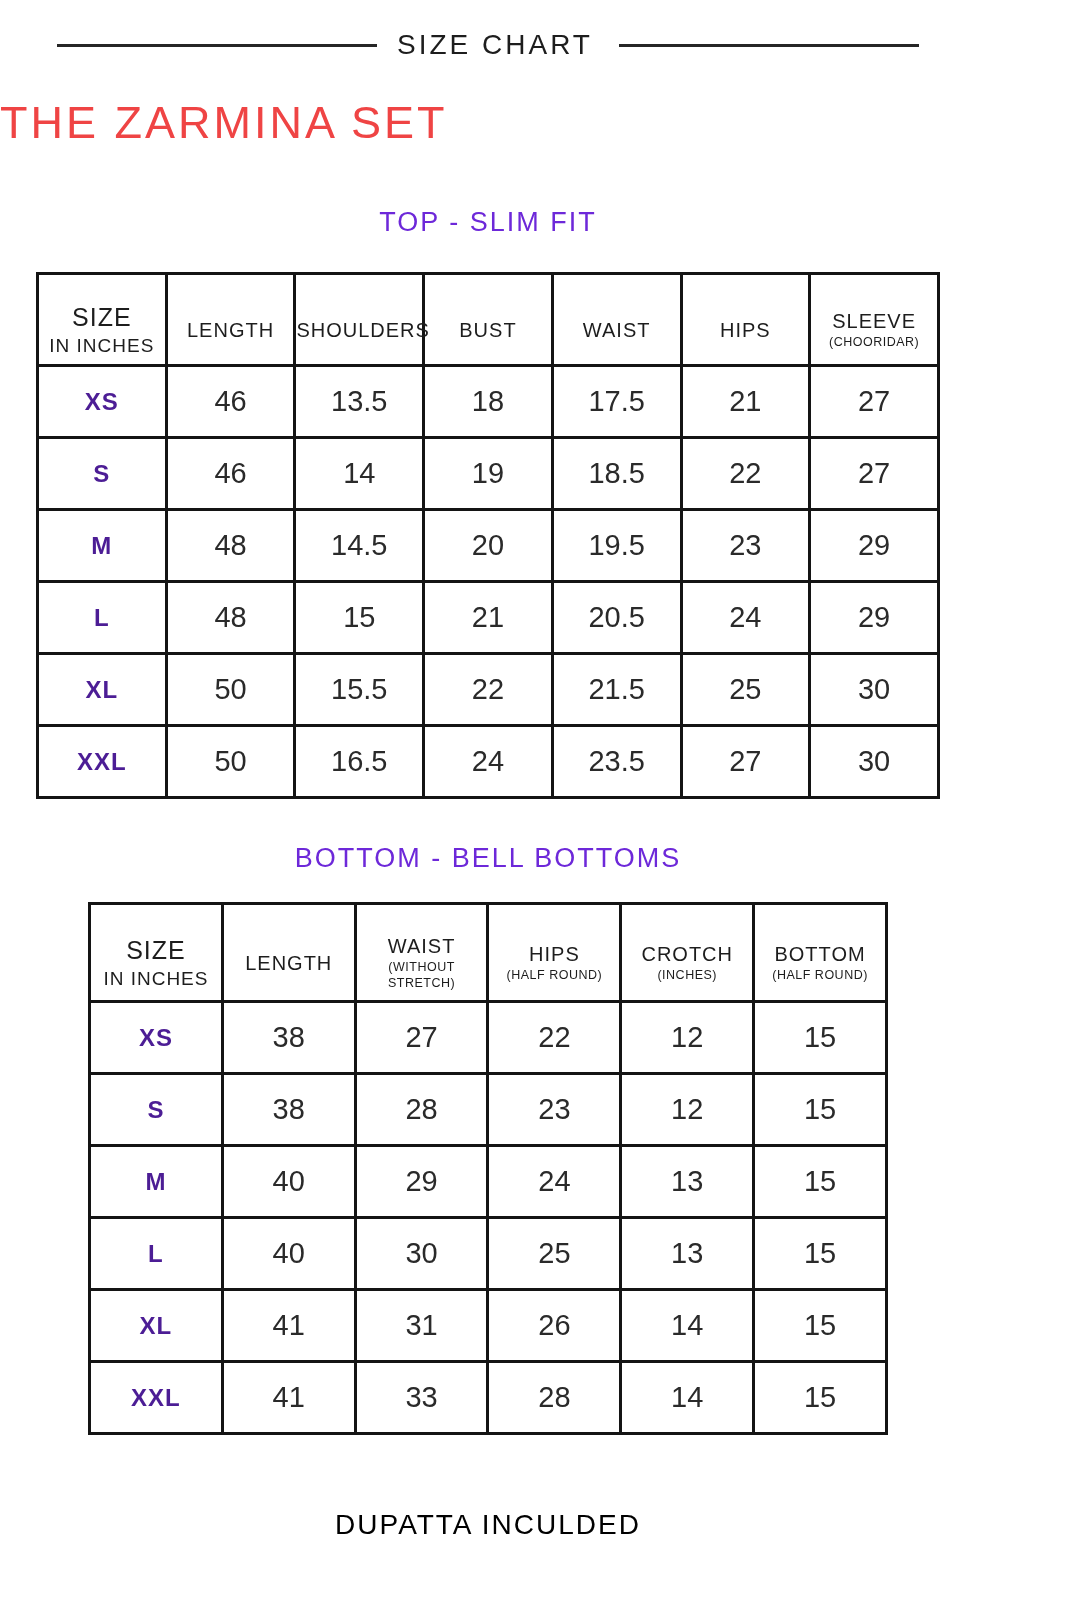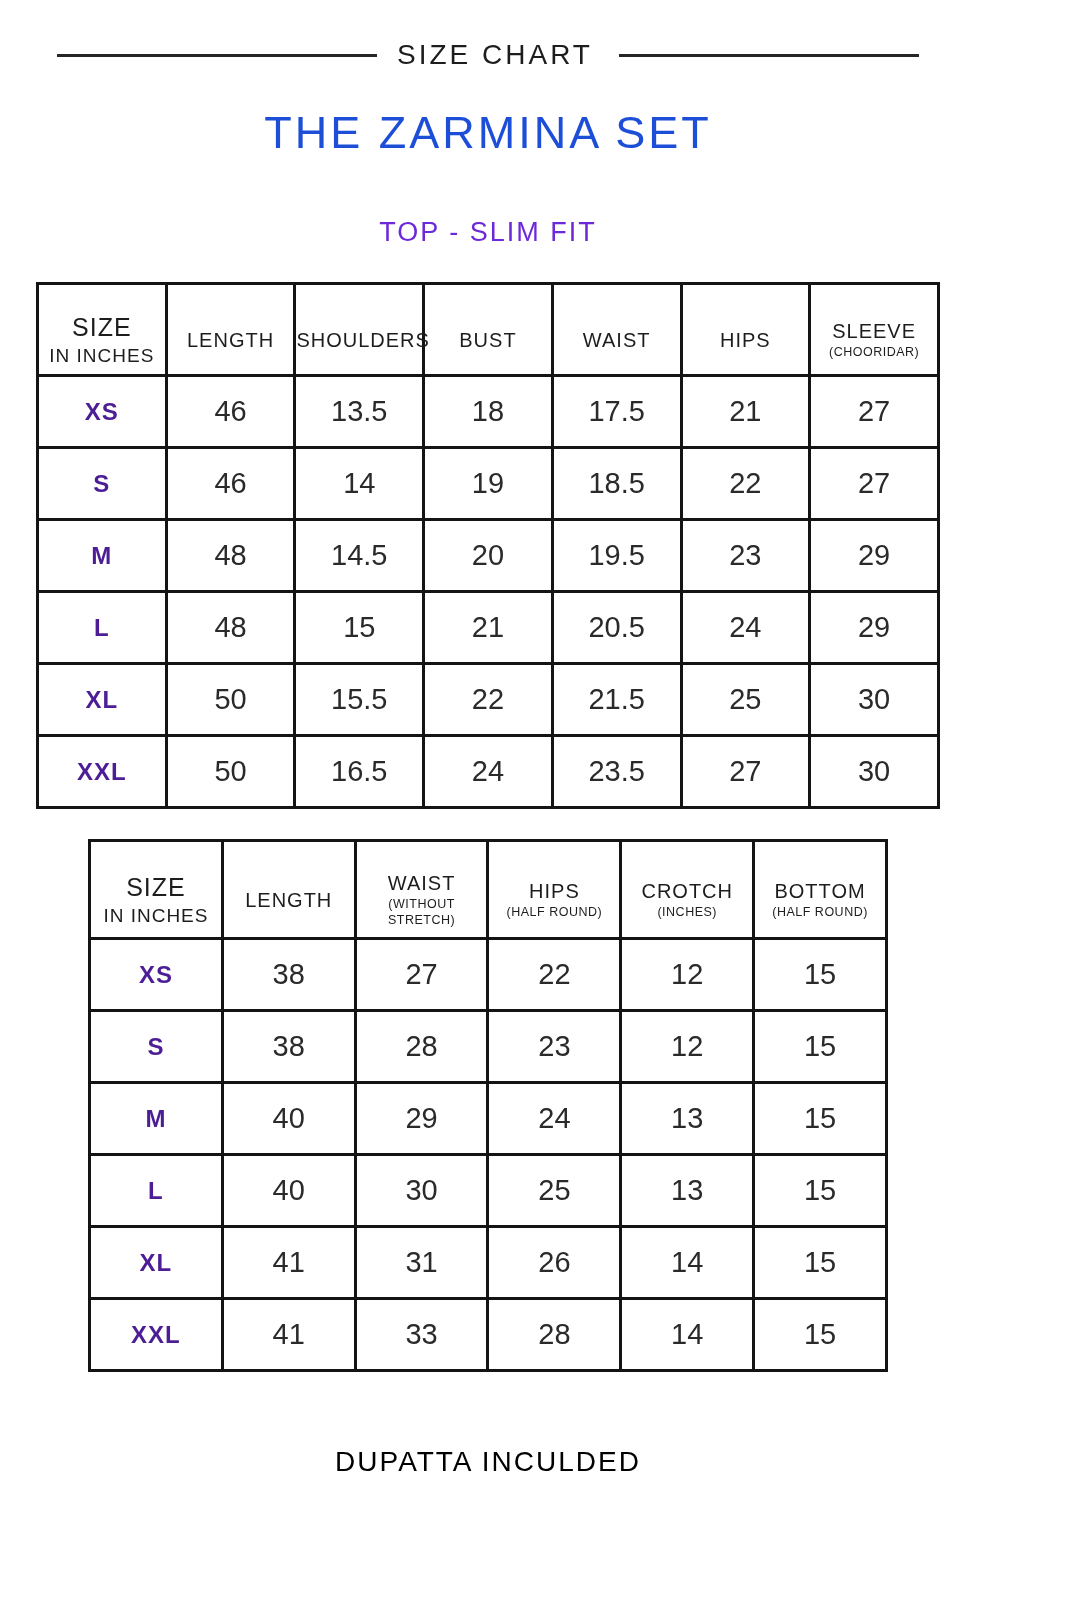--- a/index.html
+++ b/index.html
@@ -4,21 +4,21 @@
 <style>
   * { margin: 0; padding: 0; box-sizing: border-box; }
   html, body { background: #ffffff; }
   body {
     width: 1066px;
     height: 1600px;
     font-family: "Liberation Sans", sans-serif;
     color: #1d1d1d;
     overflow: hidden;
   }
-  .page { width: 976px; height: 1600px; padding-top: 38px; }
+  .page { width: 976px; height: 1600px; padding-top: 28px; }
 
   
   .kicker-row {
     display: flex;
     align-items: center;
     justify-content: center;
     height: 34px;
   }
   .rule { height: 3px; background: #262626; }
   .rule-left  { width: 320px; margin-right: 20px; }
@@ -26,24 +26,23 @@
   .kicker {
     font-size: 28px;
     letter-spacing: 3px;
     color: #1d1d1d;
     white-space: nowrap;
   }
 
   
   .main-title {
     margin-top: 38px;
-    text-align: center;
     font-size: 45px;
     letter-spacing: 3px;
-    color: #1d4ed8;
+    color: #ef4444;
     line-height: 1;
   }
 
   
   .section-title {
     text-align: center;
     font-size: 27px;
     letter-spacing: 2px;
     color: #6d28d9;
     line-height: 1;
@@ -203,20 +202,21 @@
           <td class="value-cell">50</td>
           <td class="value-cell">16.5</td>
           <td class="value-cell">24</td>
           <td class="value-cell">23.5</td>
           <td class="value-cell">27</td>
           <td class="value-cell">30</td>
         </tr>
       </tbody>
     </table>
 
+  <div class="section-title second">BOTTOM - BELL BOTTOMS</div>
 
   <table class="size-table t6">
       <thead>
         <tr>
           <th>
             <div class="col-label size-main">SIZE</div>
             <div class="col-sub">IN INCHES</div>
           </th>
           <th>
             <div class="col-label">LENGTH</div>

